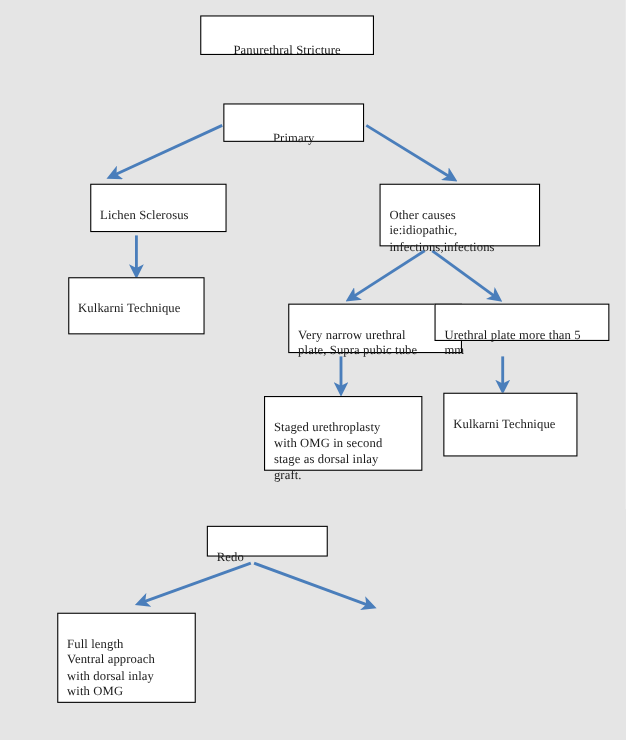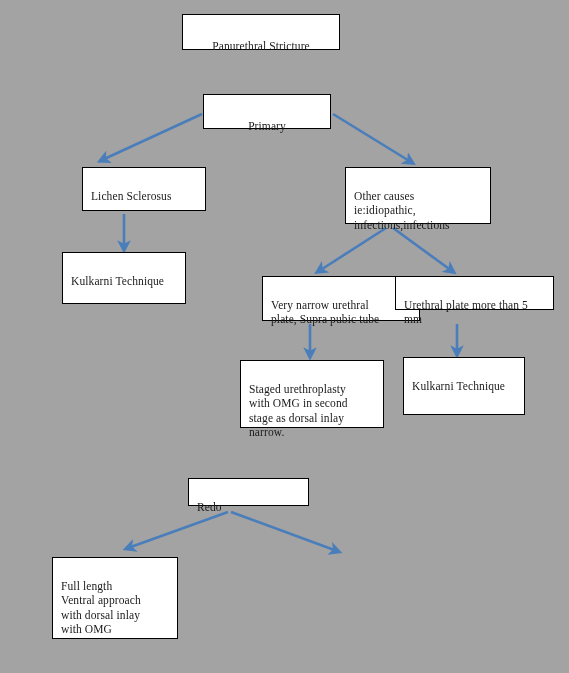--- a/index.html
+++ b/index.html
@@ -8,21 +8,21 @@
     padding: 0;
     background: #ffffff;
   }
   body {
     font-family: "Liberation Serif", "DejaVu Serif", serif;
   }
   #canvas {
     position: relative;
     width: 569px;
     height: 673px;
-    background: #a3a3a3;
+    background: #e5e5e5;
     overflow: hidden;
   }
   .node {
     position: absolute;
     box-sizing: border-box;
     border: 1px solid #000000;
     background: #ffffff;
     color: #1a1a1a;
     font-family: "Liberation Serif", "DejaVu Serif", serif;
     font-size: 11.5px;
@@ -97,28 +97,28 @@
 
   <div class="node" style="left: 395px; top: 276px; width: 159px; height: 34px; border-color: rgb(0, 0, 0); color: rgb(26, 26, 26);">
     <span>Urethral plate more than 5
 mm</span>
   </div>
 
   <div class="node" style="left: 240px; top: 360px; width: 144px; height: 68px; border-color: rgb(0, 0, 0); color: rgb(26, 26, 26);">
     <span>Staged urethroplasty
 with OMG in second
 stage as dorsal inlay
-narrow.</span>
+graft.</span>
   </div>
 
   <div class="node" style="left: 403px; top: 357px; width: 122px; height: 58px; border-color: rgb(0, 0, 0); color: rgb(26, 26, 26);">
     <span>Kulkarni Technique</span>
   </div>
 
-  <div class="node" style="left: 188px; top: 478px; width: 121px; height: 28px; border-color: rgb(0, 0, 0); color: rgb(26, 26, 26);">
+  <div class="node" style="left: 188px; top: 478px; width: 110px; height: 28px; border-color: rgb(0, 0, 0); color: rgb(26, 26, 26);">
     <span>Redo</span>
   </div>
 
   <div class="node" style="left: 52px; top: 557px; width: 126px; height: 82px; border-color: rgb(0, 0, 0); color: rgb(26, 26, 26);">
     <span>Full length
 Ventral approach
 with dorsal inlay
 with OMG</span>
   </div>
 

